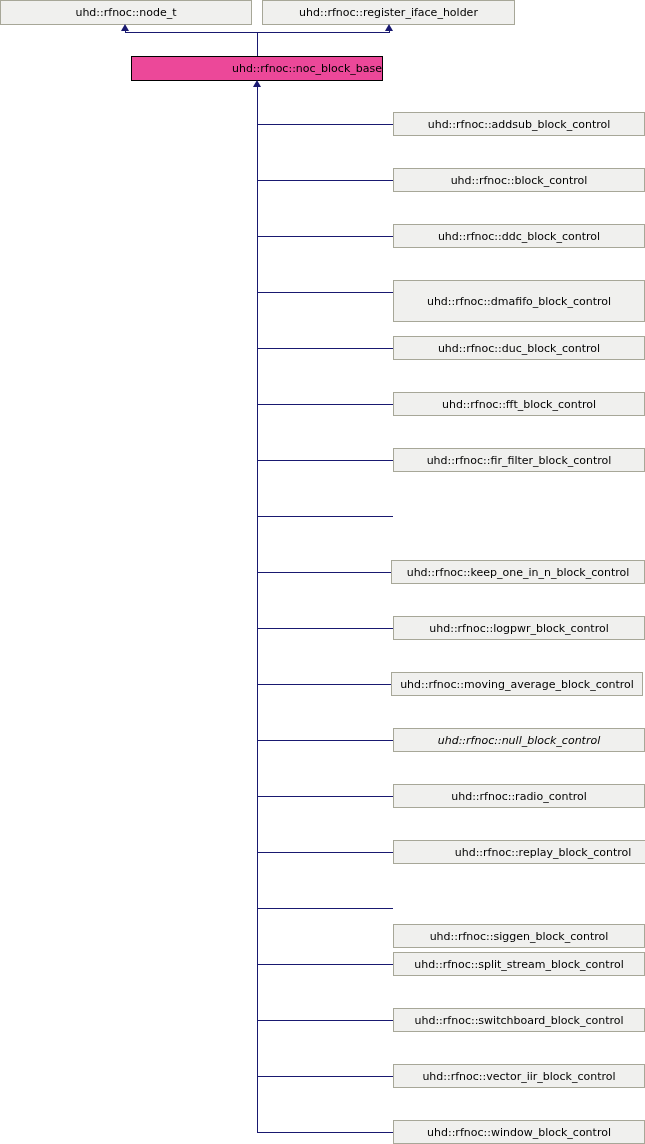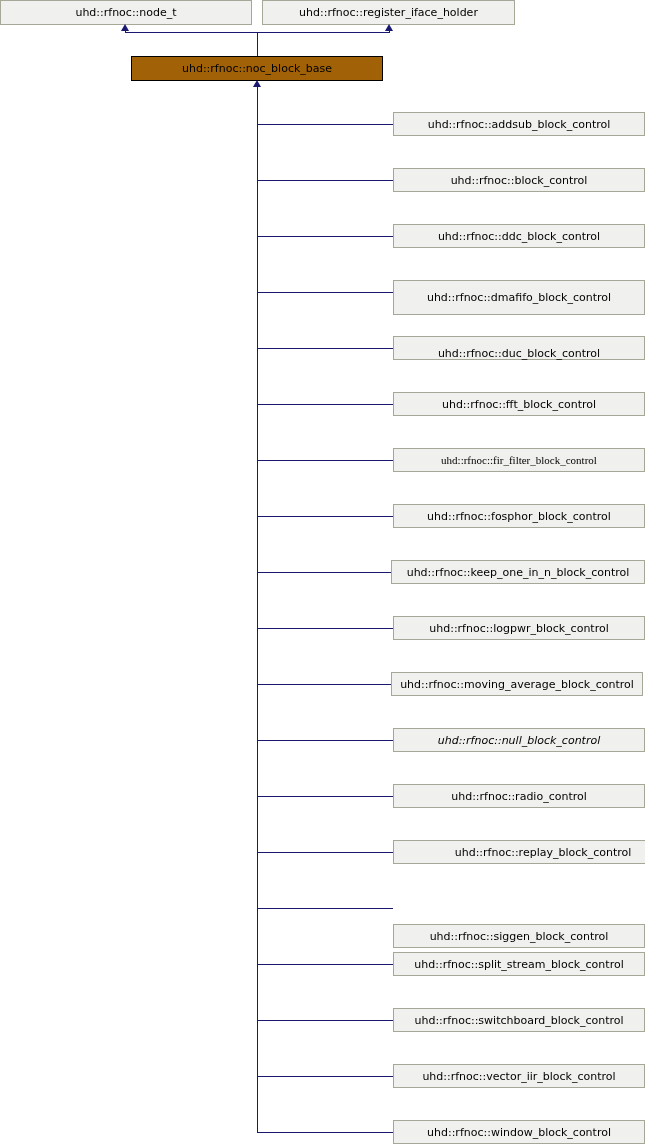--- a/index.html
+++ b/index.html
@@ -32,22 +32,23 @@
     align-items: center;
     justify-content: center;
     font-size: 11px;
     color: #000000;
     white-space: nowrap;
     letter-spacing: 0px;
     line-height: 1;
   }
 
   .node-box.root-node {
-    background: #a16207;
+    background: #ec4899;
     border: 1px solid #000000;
+    justify-content: flex-end;
   }
 
   .node-label {
     display: block;
     font-size: 11px;
     color: #000000;
     white-space: nowrap;
   }
 
   
@@ -94,39 +95,36 @@
     </div>
     <div class="edge-h" style="left: 257px; top: 180px; width: 136px;"></div>
     <div class="node-box" style="left: 393px; top: 168px; width: 252px; height: 24px;">
       <span class="node-label">uhd::rfnoc::block_control</span>
     </div>
     <div class="edge-h" style="left: 257px; top: 236px; width: 136px;"></div>
     <div class="node-box" style="left: 393px; top: 224px; width: 252px; height: 24px;">
       <span class="node-label">uhd::rfnoc::ddc_block_control</span>
     </div>
     <div class="edge-h" style="left: 257px; top: 292px; width: 136px;"></div>
-    <div class="node-box" style="left: 393px; top: 280px; width: 252px; height: 35px; justify-content: center;">
+    <div class="node-box" style="left: 393px; top: 280px; width: 252px; height: 42px; justify-content: center;">
       <span class="node-label">uhd::rfnoc::dmafifo_block_control</span>
     </div>
     <div class="edge-h" style="left: 257px; top: 348px; width: 136px;"></div>
-    <div class="node-box" style="left: 393px; top: 336px; width: 252px; height: 24px; align-items: flex-end;">
+    <div class="node-box" style="left: 393px; top: 336px; width: 252px; height: 24px;">
       <span class="node-label">uhd::rfnoc::duc_block_control</span>
     </div>
     <div class="edge-h" style="left: 257px; top: 404px; width: 136px;"></div>
     <div class="node-box" style="left: 393px; top: 392px; width: 252px; height: 24px;">
       <span class="node-label">uhd::rfnoc::fft_block_control</span>
     </div>
     <div class="edge-h" style="left: 257px; top: 460px; width: 136px;"></div>
-    <div class="node-box" style="left: 393px; top: 448px; width: 252px; height: 24px; font-family: Liberation Serif, serif;">
+    <div class="node-box" style="left: 393px; top: 448px; width: 252px; height: 24px;">
       <span class="node-label">uhd::rfnoc::fir_filter_block_control</span>
     </div>
     <div class="edge-h" style="left: 257px; top: 516px; width: 136px;"></div>
-    <div class="node-box" style="left: 393px; top: 504px; width: 252px; height: 24px;">
-      <span class="node-label">uhd::rfnoc::fosphor_block_control</span>
-    </div>
     <div class="edge-h" style="left: 257px; top: 572px; width: 134px;"></div>
     <div class="node-box" style="left: 391px; top: 560px; width: 254px; height: 24px;">
       <span class="node-label">uhd::rfnoc::keep_one_in_n_block_control</span>
     </div>
     <div class="edge-h" style="left: 257px; top: 628px; width: 136px;"></div>
     <div class="node-box" style="left: 393px; top: 616px; width: 252px; height: 24px;">
       <span class="node-label">uhd::rfnoc::logpwr_block_control</span>
     </div>
     <div class="edge-h" style="left: 257px; top: 684px; width: 134px;"></div>
     <div class="node-box" style="left: 391px; top: 672px; width: 252px; height: 24px;">

